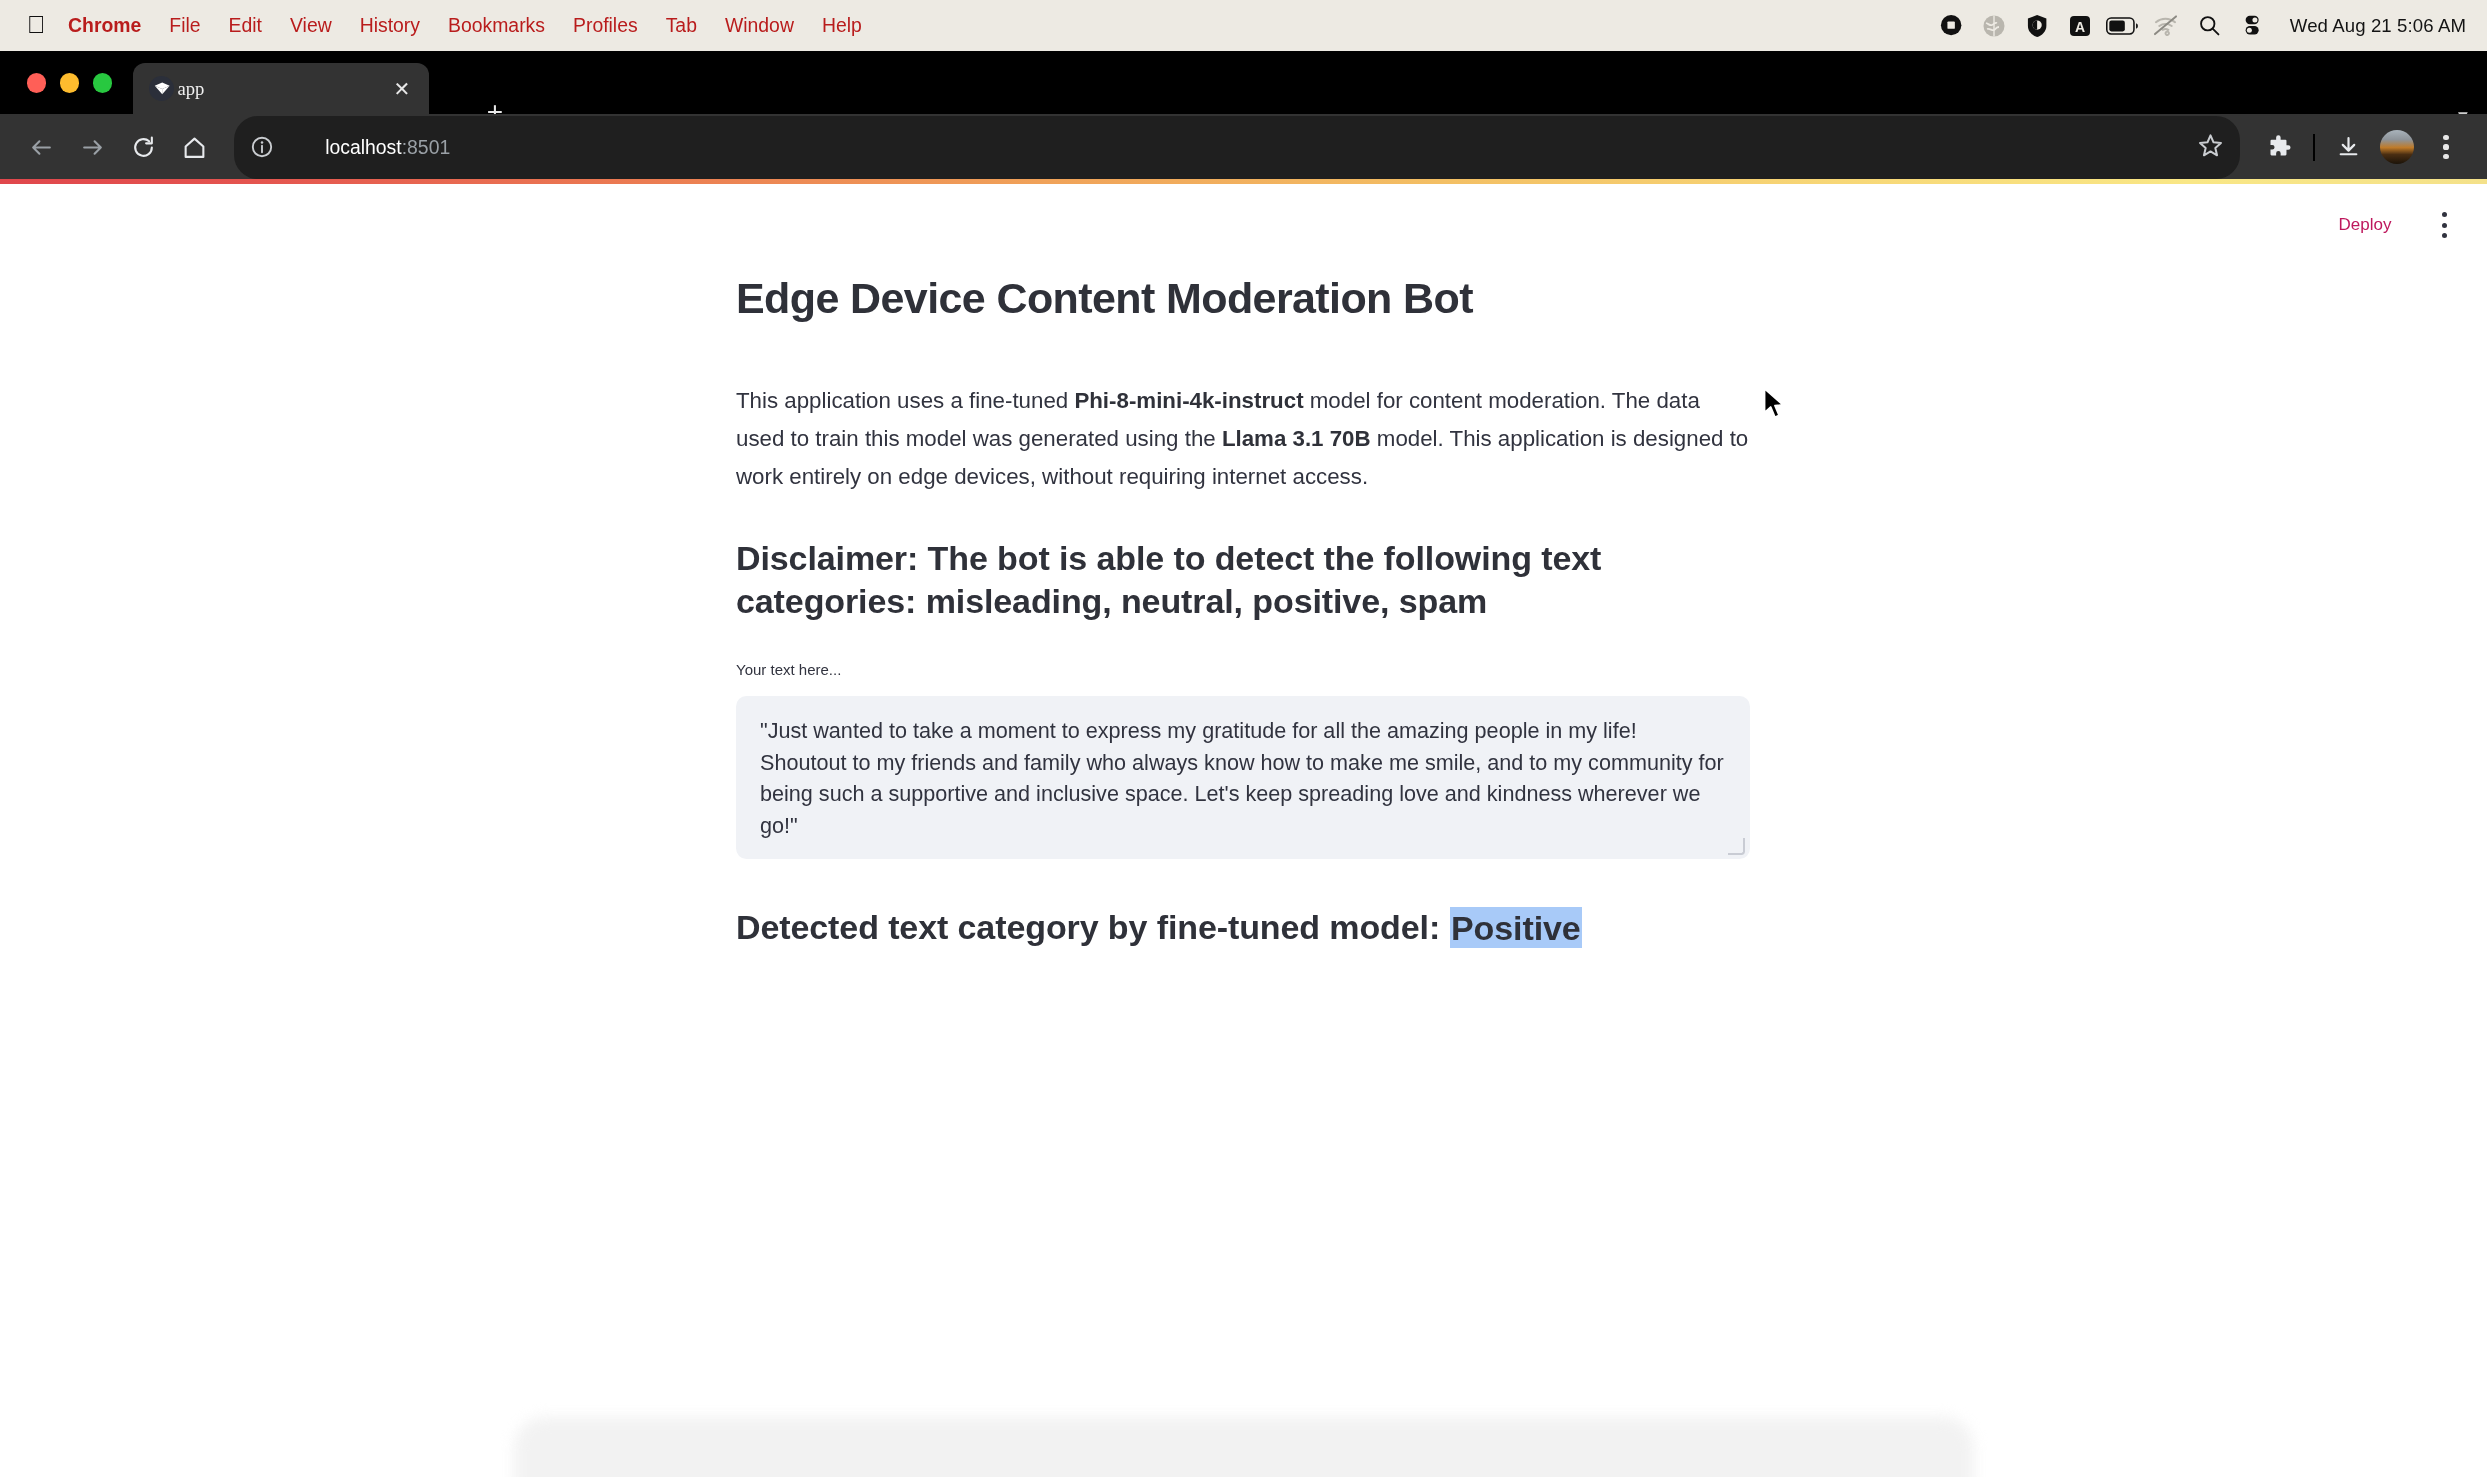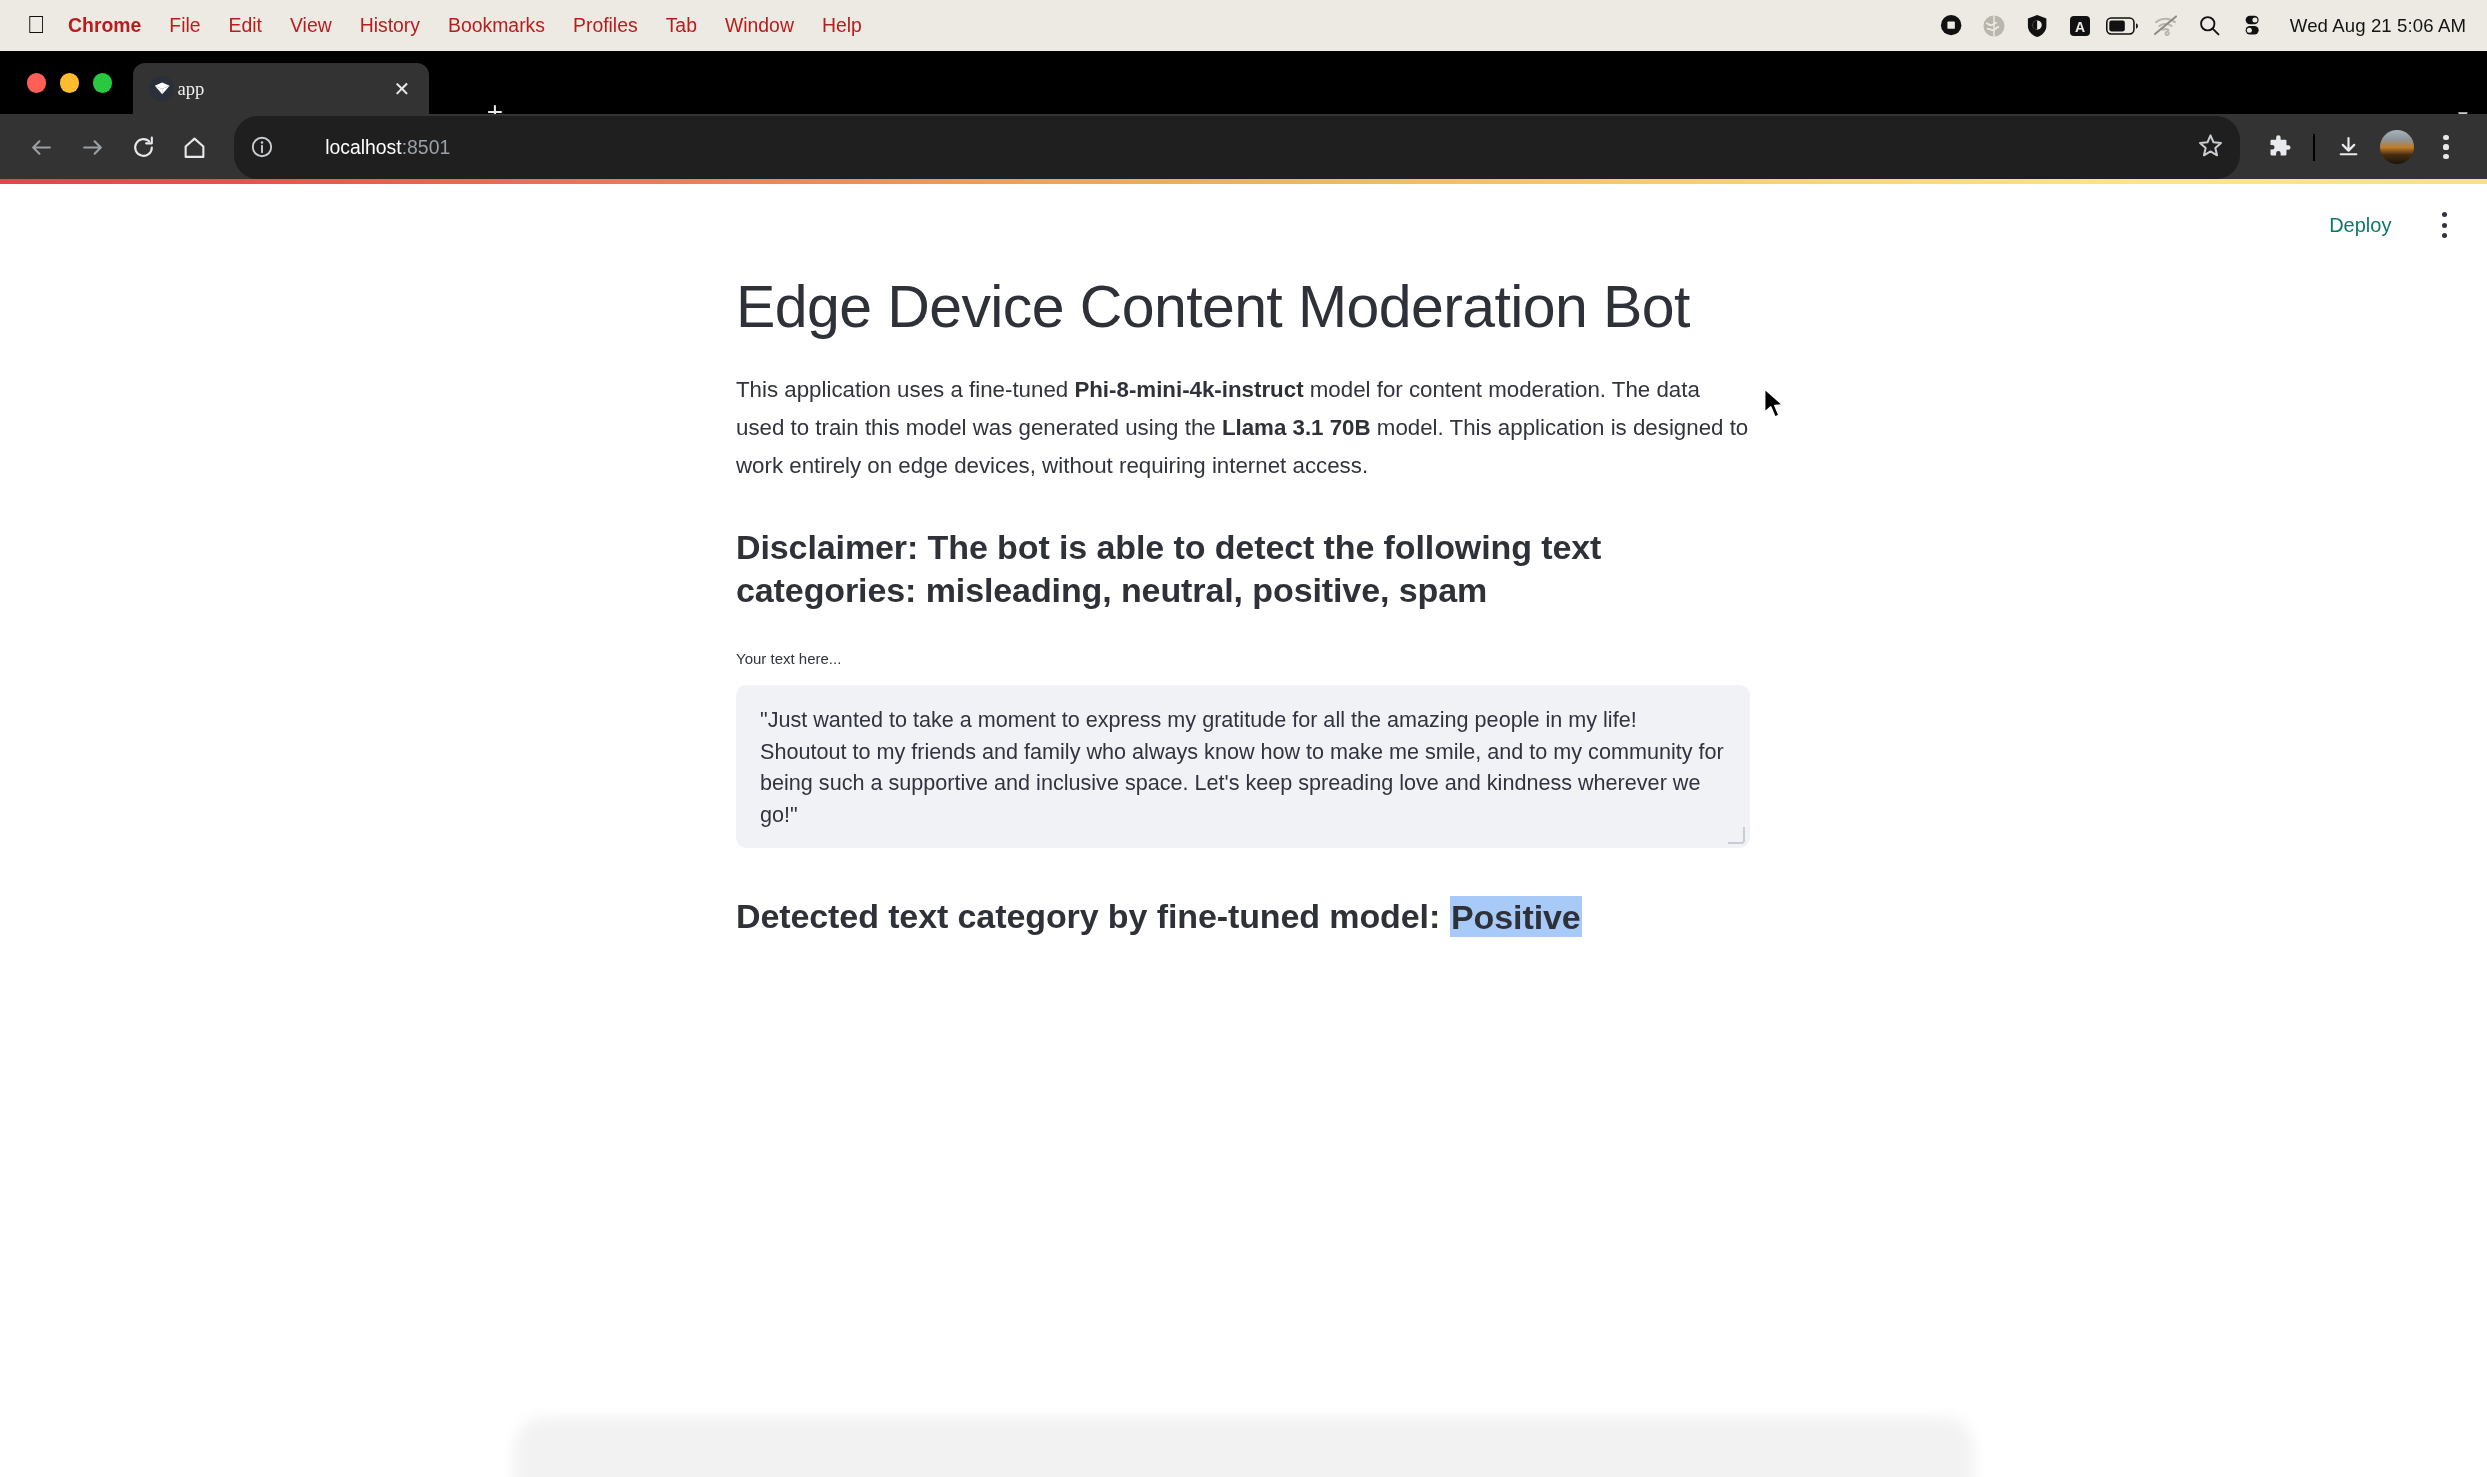--- a/index.html
+++ b/index.html
@@ -141,34 +141,34 @@
       #f0a259 42%, #f3bf64 58%, #f7d777 74%,
       #f9e786 88%, #f4e18a 100%);
   }
 
   .st-header {
     position: absolute; top: 5.2px; left: 0; width: 2487px; height: 82px;
     display: flex; align-items: center; justify-content: flex-end;
     padding-right: 34px;
   }
   .deploy-btn {
-    font-size: 20px; color: #0f766e; padding: 7.4px 16.4px;
+    font-size: 17px; color: #be185d; padding: 7.4px 16.4px;
     border-radius: 6px; white-space: nowrap;
   }
   .st-kebab { display: flex; flex-direction: column; gap: 5.2px; align-items: center; margin-left: 28px; padding: 6px; }
   .st-kebab i { width: 5.2px; height: 5.2px; border-radius: 50%; background: #31333f; display:block; }
 
   .st-main {
     position: absolute; top: 97px; left: 736px;
     width: 1013px;
   }
   h1.app-title {
-    font-size: 59px; line-height: 1.06; font-weight: 400;
+    font-size: 43px; line-height: 1.06; font-weight: 700;
     color: #2f3139; letter-spacing: -0.6px;
-    margin-bottom: 32px;
+    margin-bottom: 60px;
   }
   p.app-desc {
     font-size: 22.3px; line-height: 1.72; color: #31333f;
     margin-bottom: 40px;
   }
   p.app-desc b { font-weight: 700; color: #2f3139; }
   h2.app-h2 {
     font-size: 34px; line-height: 1.28; font-weight: 700;
     color: #2f3139; letter-spacing: -0.1px;
     margin-bottom: 37px;

